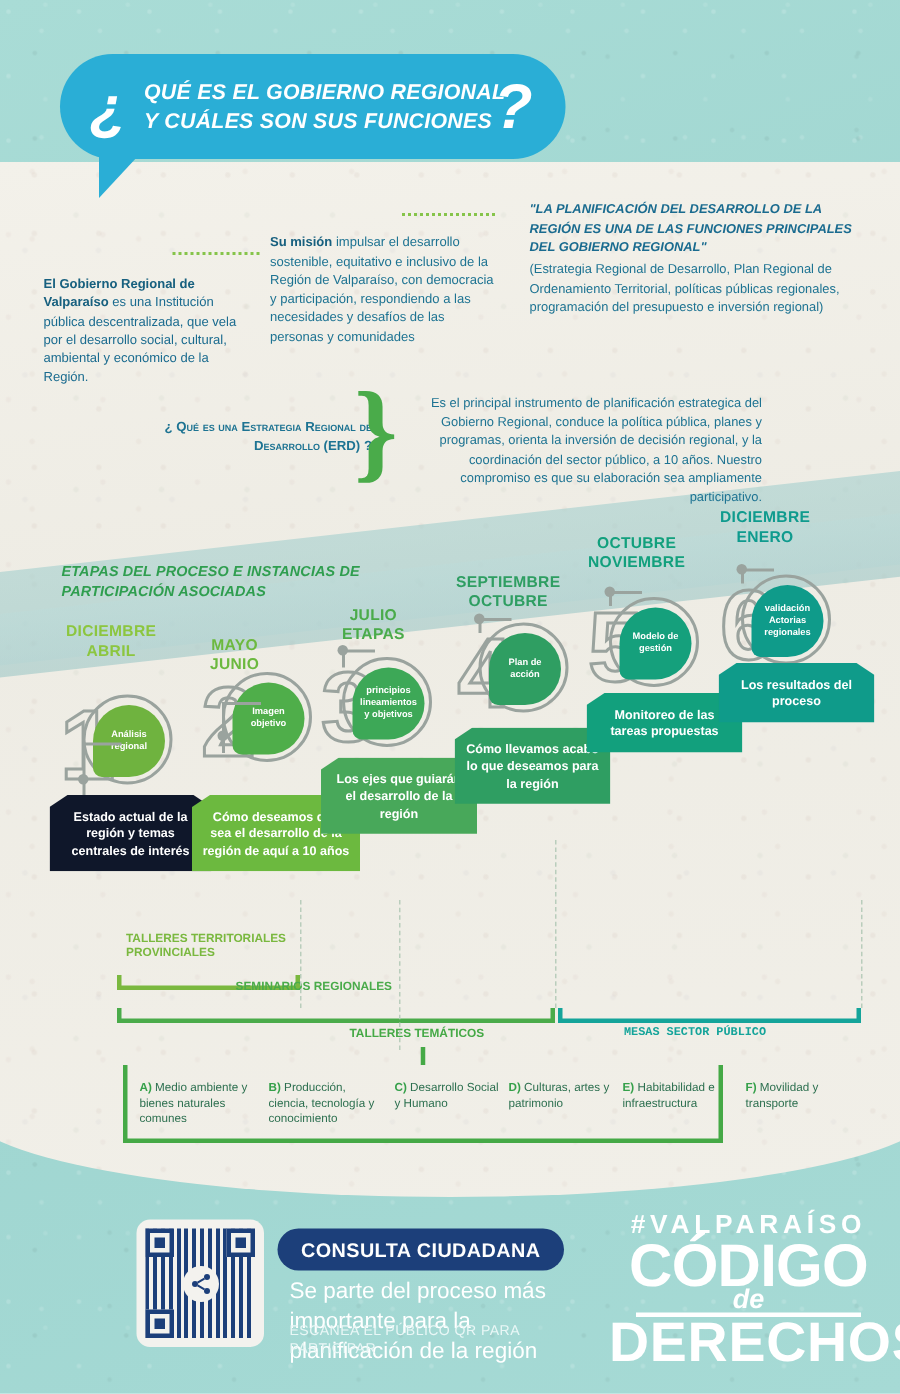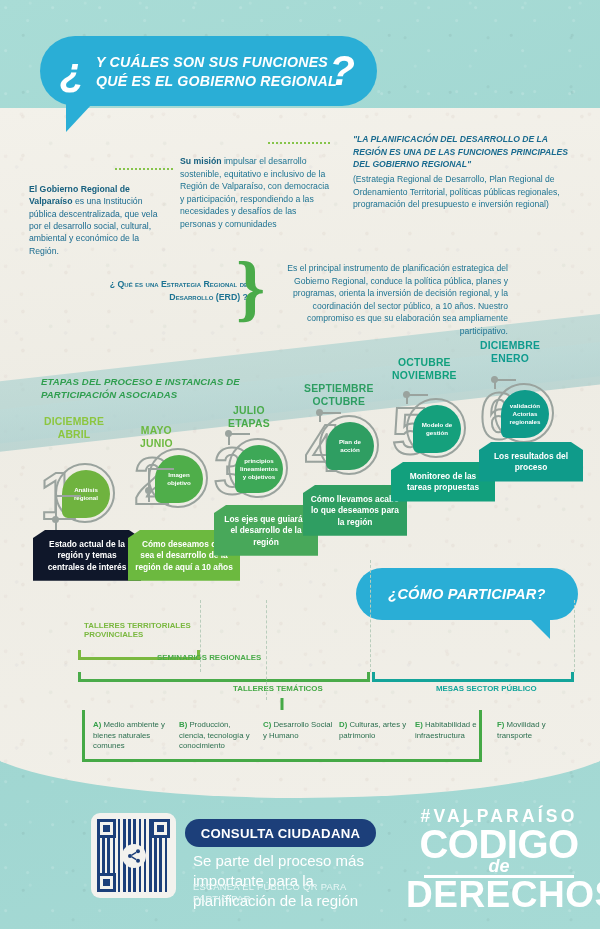--- a/index.html
+++ b/index.html
@@ -425,22 +425,22 @@
 
   <div class="tex-teal"></div>
   <div class="paper"></div>
   <div class="ribbon"></div>
   <div class="ribbon2"></div>
 
   <div class="bubble-head">
     <span class="q-open">¿</span>
     <span class="q-close">?</span>
     <div class="htxt">
+      <div>QUÉ ES EL GOBIERNO REGIONAL</div>
       <div>Y CUÁLES SON SUS FUNCIONES</div>
-      <div>QUÉ ES EL GOBIERNO REGIONAL</div>
     </div>
     <div class="tail"></div>
   </div>
 
   <div class="dots d1"></div>
   <div class="dots d2"></div>
 
   <div class="intro-a">
     <b>El Gobierno Regional de Valparaíso</b><span> es una Institución pública descentralizada, que vela por el desarrollo social, cultural, ambiental y económico de la Región.</span>
   </div>
@@ -528,37 +528,33 @@
         </div>
         <div class="glyph" style="left: 480px; top: 383px;">6</div>
         <div class="ring" style="left: 494px; top: 383px;"></div>
         <div class="blob" style="left: 501px; top: 390px; background: rgb(15, 155, 138);">validación Actorias regionales</div>
         <div class="elbow" style="left: 494px; top: 379px; width: 22px; height: 10px;"></div>
         <div class="knob" style="left: 491px; top: 376px;"></div>
         <div class="tagbox" style="left: 479px; top: 442px; width: 104px; background: rgb(15, 155, 138);">Los resultados del proceso</div>
       </div>
     </div>
 
-  <div class="bubble-cp">
-    <span>¿CÓMO PARTICIPAR?</span>
-    <div class="tail"></div>
-  </div>
 
   <div id="brackets-layer">
       <div class="brk" style="left: 78px; top: 650px; width: 122px; border-color: rgb(122, 184, 63);"></div>
       <div class="brk-lbl" style="left: 84px; top: 621px; color: rgb(122, 184, 63);">
         <div>TALLERES TERRITORIALES</div>
         <div>PROVINCIALES</div>
       </div>
       <div class="brk" style="left: 78px; top: 672px; width: 292px; border-color: rgb(74, 171, 74);"></div>
       <div class="brk-lbl" style="left: 157px; top: 653px; color: rgb(74, 171, 74);">
         <div>SEMINARIOS REGIONALES</div>
       </div>
       <div class="brk" style="left: 372px; top: 672px; width: 202px; border-color: rgb(20, 164, 154);"></div>
-      <div class="brk-lbl" style="left: 436px; top: 684px; color: rgb(20, 164, 154);">
+      <div class="brk-lbl" style="left: 416px; top: 684px; color: rgb(20, 164, 154); font-family: Liberation Mono, monospace;">
         <div>MESAS SECTOR PÚBLICO</div>
       </div>
       <div class="brk-lbl" style="left: 233px; top: 684px; color: rgb(69, 169, 70);">
         <div>TALLERES TEMÁTICOS</div>
       </div>
     </div>
 
   <div class="themes">
     <div class="stub"></div>
     <div id="themes-layer">

